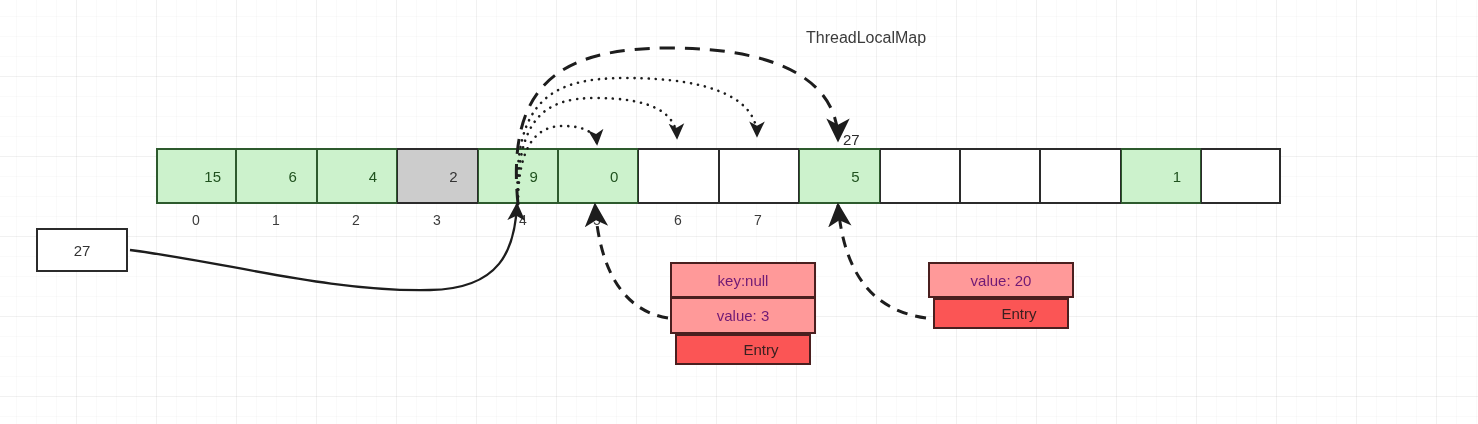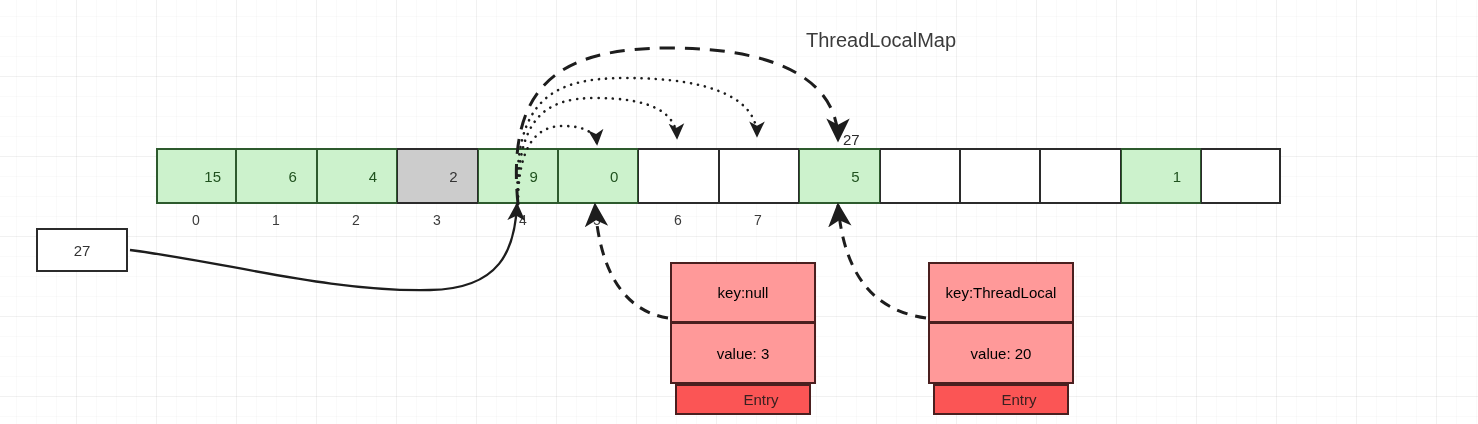--- a/index.html
+++ b/index.html
@@ -22,21 +22,21 @@
       linear-gradient(to right, rgba(0,0,0,0.018) 1px, transparent 1px),
       linear-gradient(to bottom, rgba(0,0,0,0.018) 1px, transparent 1px);
     background-size: 80px 80px, 80px 80px, 20px 20px, 20px 20px;
     background-position: -4px -4px, -4px -4px, -4px -4px, -4px -4px;
   }
 
   .title {
     position: absolute;
     left: 806px;
     top: 29px;
-    font-size: 20px;
+    font-size: 16px;
     color: #3b3b3b;
     white-space: nowrap;
   }
 
   
   #array {
     position: absolute;
     left: 156px;
     top: 148px;
     height: 56px;
@@ -90,26 +90,26 @@
   }
 
   
   .entry {
     position: absolute;
   }
   .entry .row {
     box-sizing: border-box;
     border: 2px solid #4a1f1f;
     background: #f99;
-    height: 61px;
-    display: flex;
-    align-items: center;
-    justify-content: center;
-    font-size: 15px;
-    color: #000000;
+    height: 36px;
+    display: flex;
+    align-items: center;
+    justify-content: center;
+    font-size: 15px;
+    color: #701a75;
     white-space: nowrap;
   }
   .entry .row + .row { border-top-width: 1px; }
   .entry .foot {
     box-sizing: border-box;
     border: 2px solid #4a1f1f;
     background: #fb5555;
     height: 31px;
     display: flex;
     align-items: center;
@@ -209,23 +209,20 @@
     </div>
     <div class="row">
       <span>value: 3</span>
     </div>
     <div class="foot" style="width:136px;">
       <span>Entry</span>
     </div>
   </div>
 
   <div class="entry" style="left:928px; top:262px; width:146px;">
-    <div class="row">
-      <span>key:ThreadLocal</span>
-    </div>
     <div class="row">
       <span>value: 20</span>
     </div>
     <div class="foot" style="width:136px;">
       <span>Entry</span>
     </div>
   </div>
 
   <svg class="overlay" viewBox="0 0 1478 424">
     <defs>

